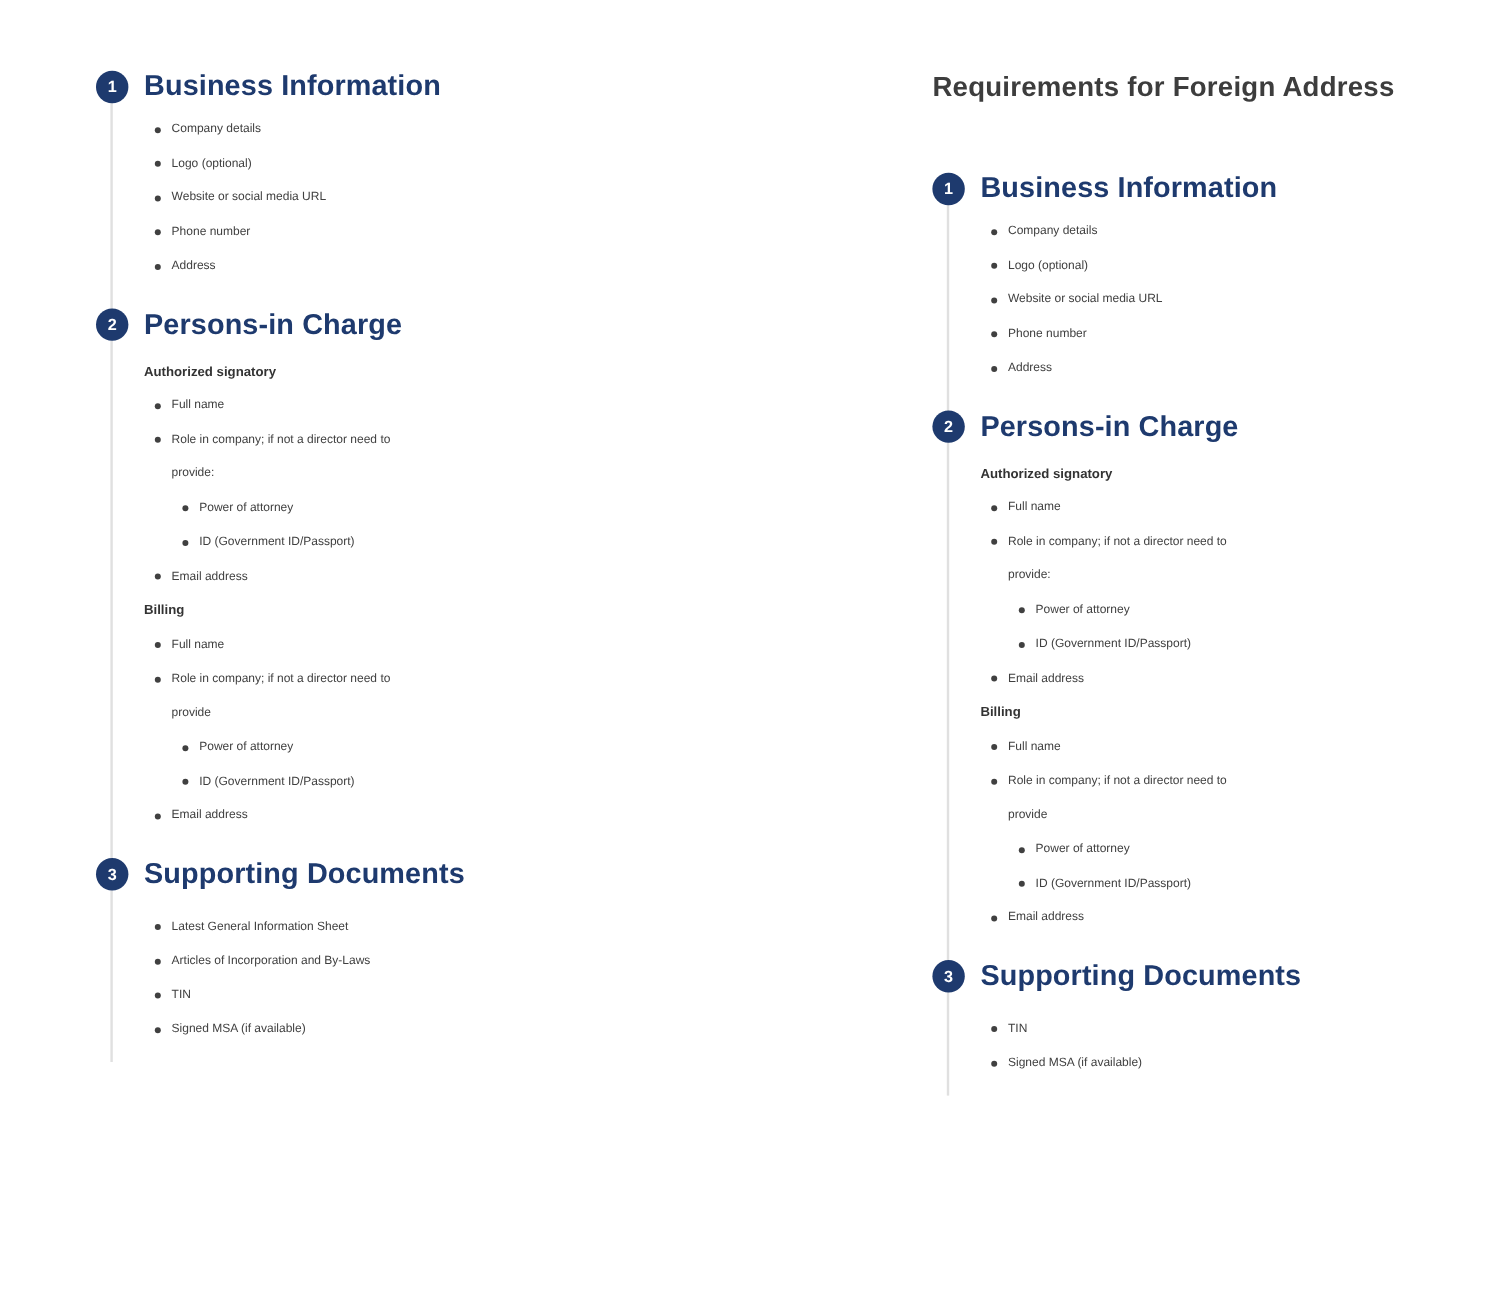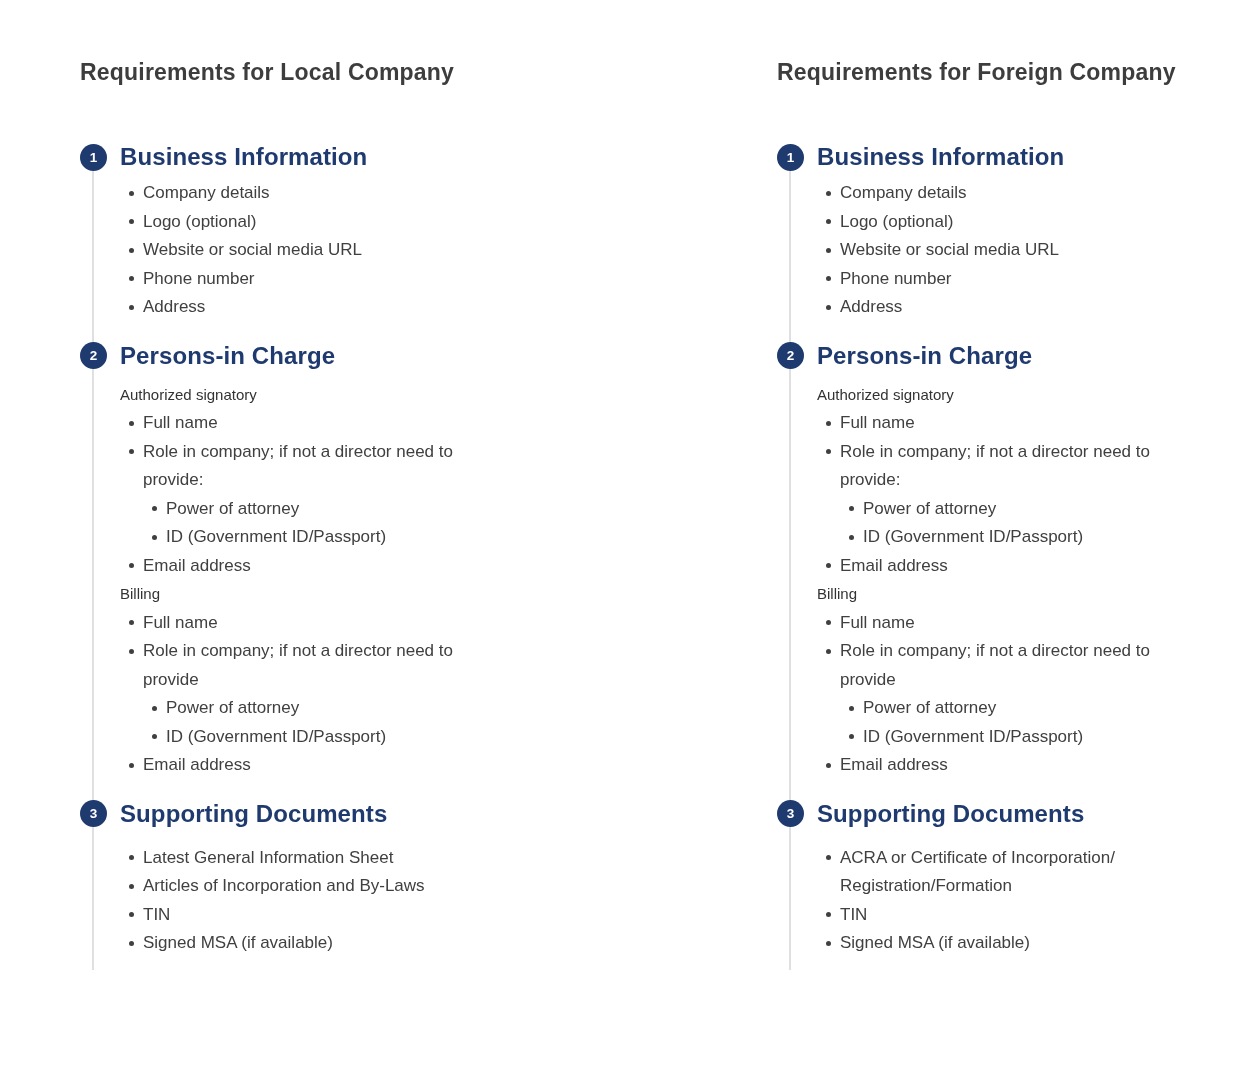--- a/index.html
+++ b/index.html
@@ -37,47 +37,46 @@
     background:var(--accent);color:var(--badge-text);
     font-size:13.5px;font-weight:700;
     display:flex;align-items:center;justify-content:center;flex:0 0 auto;
   }
   .section-heading{
     margin:0 0 0 13px;font-size:24px;line-height:28px;font-weight:700;
     color:var(--accent);letter-spacing:0.1px;
   }
   .group .subheading{
     margin:11px 0 0 0;padding-left:40px;
-    font-size:15px;line-height:28.5px;font-weight:400;
+    font-size:11px;line-height:28.5px;font-weight:700;
     color:var(--subheading-text);
   }
   .group + .group .subheading{margin-top:0;}
   ul.reqs{list-style:none;margin:0;padding:0;}
   ul.reqs.mt8{margin-top:8px;}
   ul.reqs.mt16{margin-top:16px;}
   li.req{
     position:relative;padding-left:63px;
-    font-size:17px;line-height:28.5px;color:var(--body-text);
+    font-size:10px;line-height:28.5px;color:var(--body-text);
   }
   li.req::before{
     content:"";position:absolute;left:49px;top:11.5px;
     width:5px;height:5px;border-radius:50%;background:var(--body-text);
   }
   ul.sub{list-style:none;margin:0;padding:0;}
   ul.sub li.req{padding-left:23px;}
   ul.sub li.req::before{left:9px;}
   .ln{white-space:pre-line;}
 </style>
 </head>
 <body>
 
 <div class="page">
 
   <div class="col">
-    <h1 class="col-title">Requirements for Local Company</h1>
 
     <div class="sections">
       <div class="timeline"></div>
 
       <section class="section">
         <div class="section-head">
           <div class="badge">1</div>
           <h2 class="section-heading">Business Information</h2>
         </div>
         <div class="group">
@@ -139,21 +138,21 @@
             <li class="req"><span class="ln">Articles of Incorporation and By-Laws</span></li>
             <li class="req"><span class="ln">TIN</span></li>
             <li class="req"><span class="ln">Signed MSA (if available)</span></li>
           </ul>
         </div>
       </section>
     </div>
   </div>
 
   <div class="col">
-    <h1 class="col-title">Requirements for Foreign Company</h1>
+    <h1 class="col-title">Requirements for Foreign Address</h1>
 
     <div class="sections">
       <div class="timeline"></div>
 
       <section class="section">
         <div class="section-head">
           <div class="badge">1</div>
           <h2 class="section-heading">Business Information</h2>
         </div>
         <div class="group">
@@ -204,22 +203,20 @@
         </div>
       </section>
 
       <section class="section">
         <div class="section-head">
           <div class="badge">3</div>
           <h2 class="section-heading">Supporting Documents</h2>
         </div>
         <div class="group">
           <ul class="reqs mt16">
-            <li class="req"><span class="ln">ACRA or Certificate of Incorporation/
-Registration/Formation</span></li>
             <li class="req"><span class="ln">TIN</span></li>
             <li class="req"><span class="ln">Signed MSA (if available)</span></li>
           </ul>
         </div>
       </section>
     </div>
   </div>
 
 </div>
 

